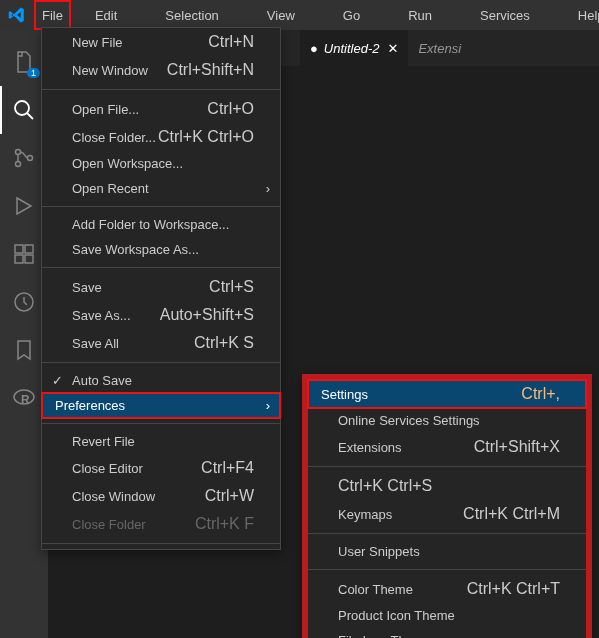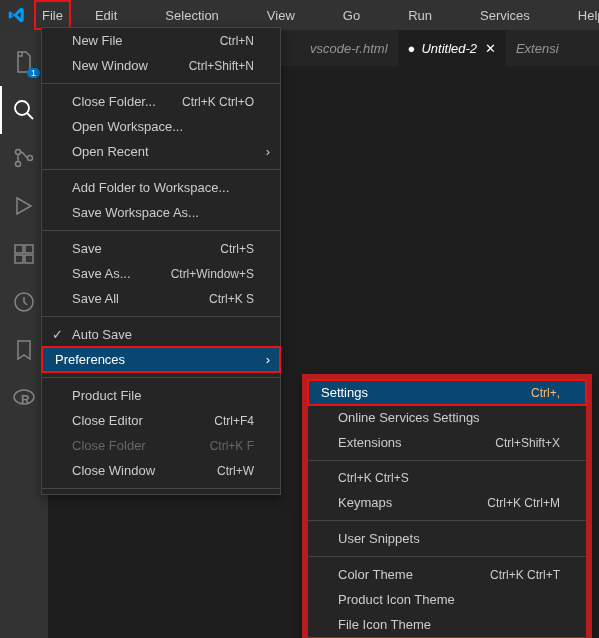--- a/index.html
+++ b/index.html
@@ -20,21 +20,21 @@
   .activity-icon { width: 48px; height: 48px; display: flex; align-items: center; justify-content: center; color: #858585; position: relative; }
   .activity-icon.active { color: #fff; }
   .activity-icon.active::before { content: ""; position: absolute; left: 0; top: 0; bottom: 0; width: 2px; background: #fff; }
   .activity-icon svg { width: 24px; height: 24px; }
   .badge { position: absolute; bottom: 8px; right: 8px; background: #007acc; color: #fff; font-size: 9px; border-radius: 8px; padding: 0 4px; }
 
   .dropdown { position: absolute; top: 27px; left: 41px; width: 240px; background: #252526; box-shadow: 0 4px 10px rgba(0,0,0,.4); font-size: 13px; border: 1px solid #454545; }
   .menu-row { display: flex; align-items: center; justify-content: space-between; padding: 5px 26px 5px 30px; color: #ccc; position: relative; cursor: pointer; }
   .menu-row.disabled { color: #666; }
   .menu-row.hover { background: #094771; color: #fff; }
-  .menu-row .shortcut { color: #ccc; font-size: 12px; }
+  .menu-row .shortcut { color: #ccc; font-size: 16px; }
   .menu-row.hover .shortcut { color: #fdba74; }
   .menu-row.disabled .shortcut { color: #666; }
   .menu-sep { height: 1px; background: #454545; margin: 5px 0; }
   .chevron { position: absolute; right: 10px; }
   .check { position: absolute; left: 10px; }
   .highlight-row { outline: 2px solid #e11; outline-offset: -1px; padding-left: 13px; }
 
   .submenu { position: absolute; top: 374px; left: 302px; width: 290px; background: #252526; box-shadow: 0 4px 10px rgba(0,0,0,.4); font-size: 13px; border: 6px solid #b91c1c; }
   .highlight-sub { outline: 2px solid #e11; outline-offset: -1px; }
 </style>
@@ -51,21 +51,20 @@
   <div class="menubar-item">Edit</div>
   <div class="menubar-item">Selection</div>
   <div class="menubar-item">View</div>
   <div class="menubar-item">Go</div>
   <div class="menubar-item">Run</div>
   <div class="menubar-item">Services</div>
   <div class="menubar-item">Help</div>
 </div>
 
 <div class="tabbar">
-  <div class="tab">vscode-r.html</div>
   <div class="tab active">
     <span class="dirty">●</span>
     <span>Untitled-2</span>
     <span class="close">✕</span>
   </div>
   <div class="tab">Extensi</div>
 </div>
 
 <div class="activitybar">
   <div class="activity-icon">
@@ -128,20 +127,24 @@
         <span class="shortcut">Ctrl+N</span>
       </div>
       <div class="menu-row">
         <span>New Window</span>
         <span class="shortcut">Ctrl+Shift+N</span>
       </div>
     </div>
     <div class="menu-sep"></div>
   <div>
       <div class="menu-row">
+        <span>Open File...</span>
+        <span class="shortcut">Ctrl+O</span>
+      </div>
+      <div class="menu-row">
         <span>Close Folder...</span>
         <span class="shortcut">Ctrl+K Ctrl+O</span>
       </div>
       <div class="menu-row">
         <span>Open Workspace...</span>
       </div>
       <div class="menu-row">
         <span>Open Recent</span>
         <span class="chevron">›</span>
       </div>
@@ -156,55 +159,55 @@
       </div>
     </div>
     <div class="menu-sep"></div>
   <div>
       <div class="menu-row">
         <span>Save</span>
         <span class="shortcut">Ctrl+S</span>
       </div>
       <div class="menu-row">
         <span>Save As...</span>
-        <span class="shortcut">Ctrl+Window+S</span>
+        <span class="shortcut">Auto+Shift+S</span>
       </div>
       <div class="menu-row">
         <span>Save All</span>
         <span class="shortcut">Ctrl+K S</span>
       </div>
     </div>
     <div class="menu-sep"></div>
   <div>
       <div class="menu-row">
         <span class="check">✓</span>
         <span>Auto Save</span>
       </div>
       <div class="menu-row hover highlight-row">
         <span>Preferences</span>
         <span class="chevron">›</span>
       </div>
     </div>
     <div class="menu-sep"></div>
   <div>
       <div class="menu-row">
-        <span>Product File</span>
+        <span>Revert File</span>
       </div>
       <div class="menu-row">
         <span>Close Editor</span>
         <span class="shortcut">Ctrl+F4</span>
+      </div>
+      <div class="menu-row">
+        <span>Close Window</span>
+        <span class="shortcut">Ctrl+W</span>
       </div>
       <div class="menu-row disabled">
         <span>Close Folder</span>
         <span class="shortcut">Ctrl+K F</span>
       </div>
-      <div class="menu-row">
-        <span>Close Window</span>
-        <span class="shortcut">Ctrl+W</span>
-      </div>
     </div>
     <div class="menu-sep"></div>
 </div>
 
 <div class="submenu">
   <div>
       <div class="menu-row hover highlight-row highlight-sub">
         <span>Settings</span>
         <span class="shortcut">Ctrl+,</span>
       </div>

